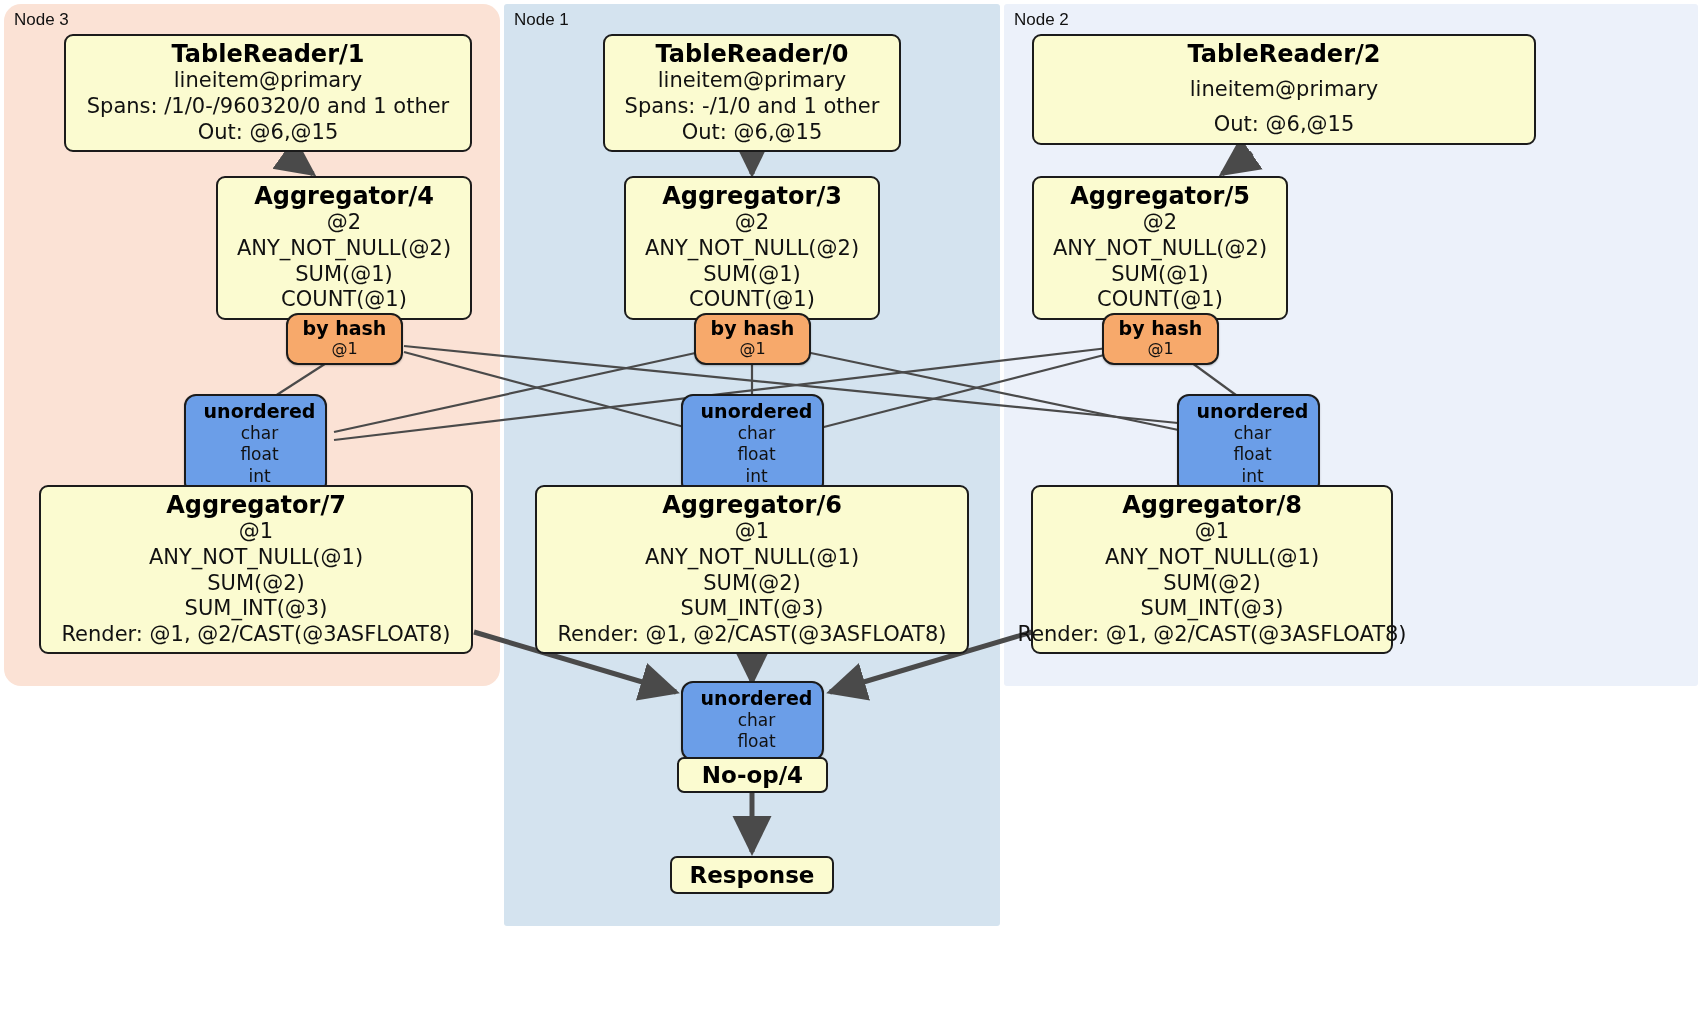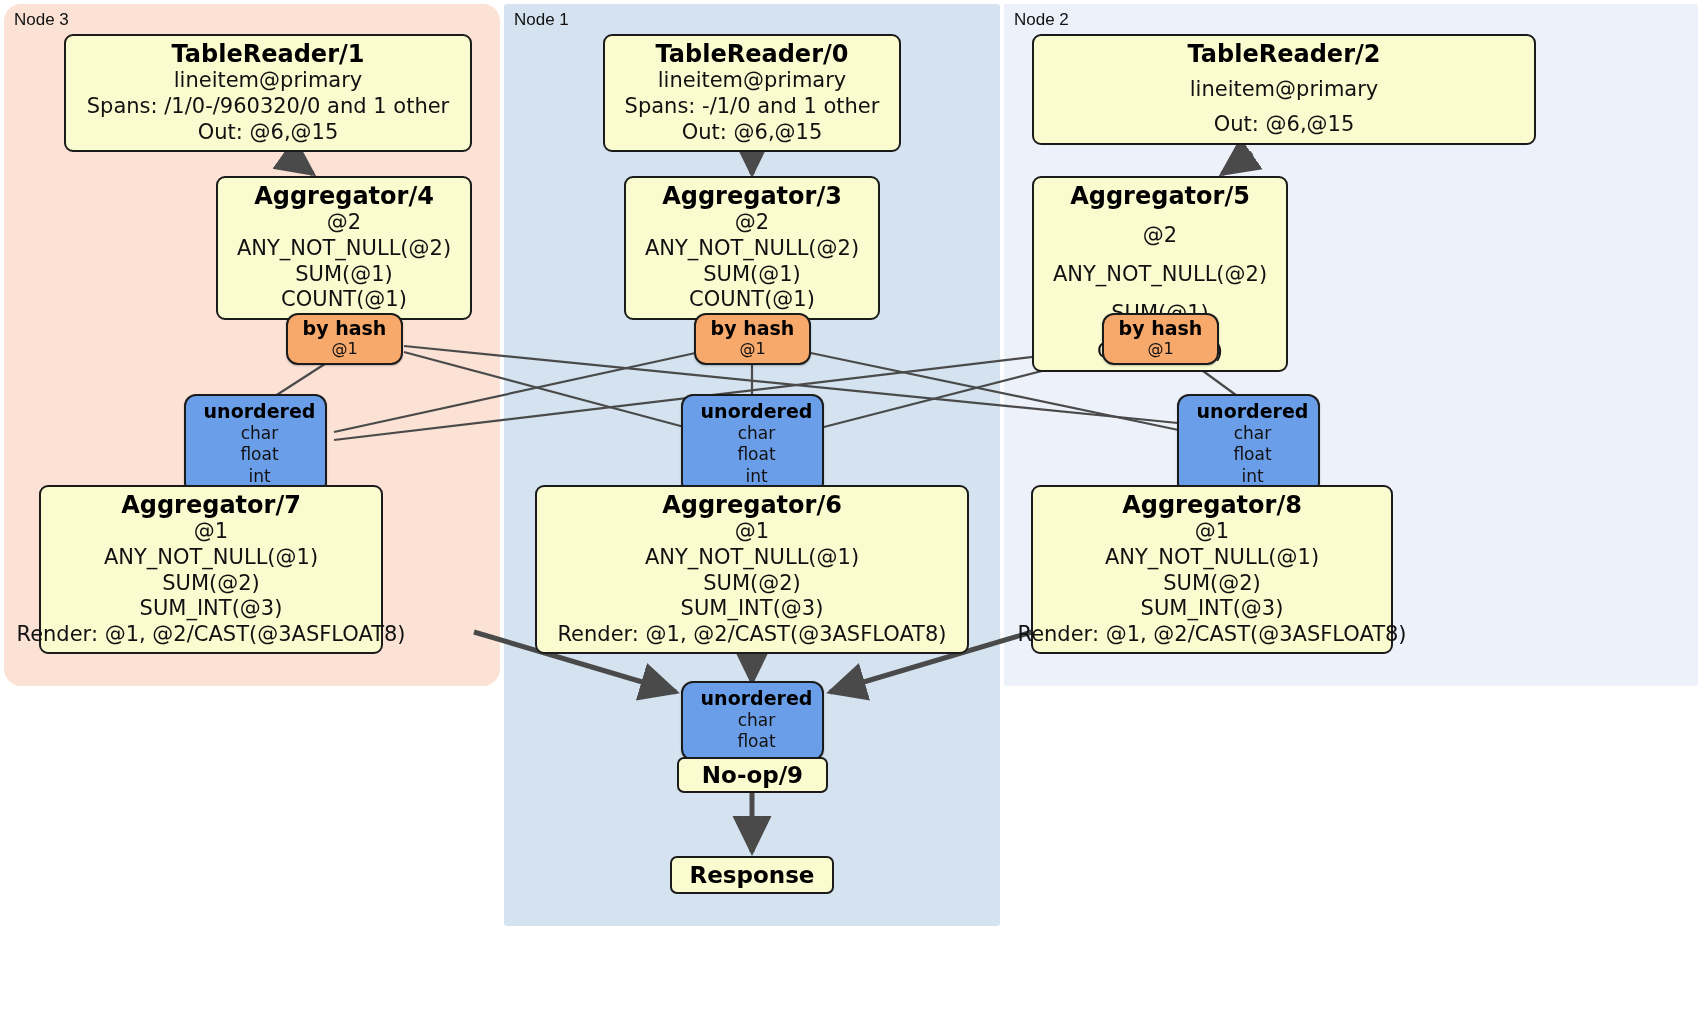--- a/index.html
+++ b/index.html
@@ -121,21 +121,21 @@
   </div>
 
   <div class="box proc" style="left:624px;top:176px;width:256px;">
     <div class="title">Aggregator/3</div>
     <div class="ln">@2</div>
     <div class="ln">ANY_NOT_NULL(@2)</div>
     <div class="ln">SUM(@1)</div>
     <div class="ln">COUNT(@1)</div>
   </div>
 
-  <div class="box proc" style="left:1032px;top:176px;width:256px;gap:13px;">
+  <div class="box proc" style="left:1032px;top:176px;width:256px;">
     <div class="title">Aggregator/5</div>
     <div class="ln">@2</div>
     <div class="ln">ANY_NOT_NULL(@2)</div>
     <div class="ln">SUM(@1)</div>
     <div class="ln">COUNT(@1)</div>
   </div>
 
   <div class="box router" style="left:286px;top:313px;width:117px;">
     <div class="title">by hash</div>
     <div class="ln">@1</div>
@@ -165,21 +165,21 @@
     <div class="ln">int</div>
   </div>
 
   <div class="box sync" style="left:1177px;top:394px;width:143px;">
     <div class="title">unordered</div>
     <div class="ln">char</div>
     <div class="ln">float</div>
     <div class="ln">int</div>
   </div>
 
-  <div class="box proc" style="left:39px;top:485px;width:344px;">
+  <div class="box proc" style="left:39px;top:485px;width:434px;">
     <div class="title">Aggregator/7</div>
     <div class="ln">@1</div>
     <div class="ln">ANY_NOT_NULL(@1)</div>
     <div class="ln">SUM(@2)</div>
     <div class="ln">SUM_INT(@3)</div>
     <div class="ln">Render: @1, @2/CAST(@3ASFLOAT8)</div>
   </div>
 
   <div class="box proc" style="left:535px;top:485px;width:434px;">
     <div class="title">Aggregator/6</div>
@@ -199,20 +199,20 @@
     <div class="ln">Render: @1, @2/CAST(@3ASFLOAT8)</div>
   </div>
 
   <div class="box sync" style="left:681px;top:681px;width:143px;">
     <div class="title">unordered</div>
     <div class="ln">char</div>
     <div class="ln">float</div>
   </div>
 
   <div class="box small-proc" style="left:677px;top:757px;width:151px;height:36px;">
-    <div class="title">No-op/9</div>
+    <div class="title">No-op/4</div>
   </div>
 
   <div class="box small-proc" style="left:670px;top:856px;width:164px;height:38px;">
     <div class="title">Response</div>
   </div>
 
 </div>
 
 </body></html>

